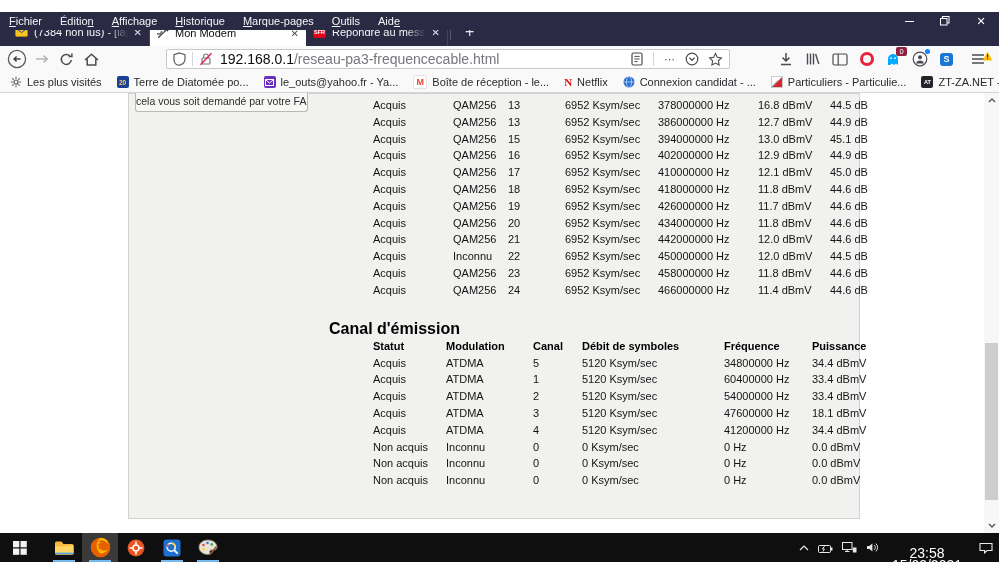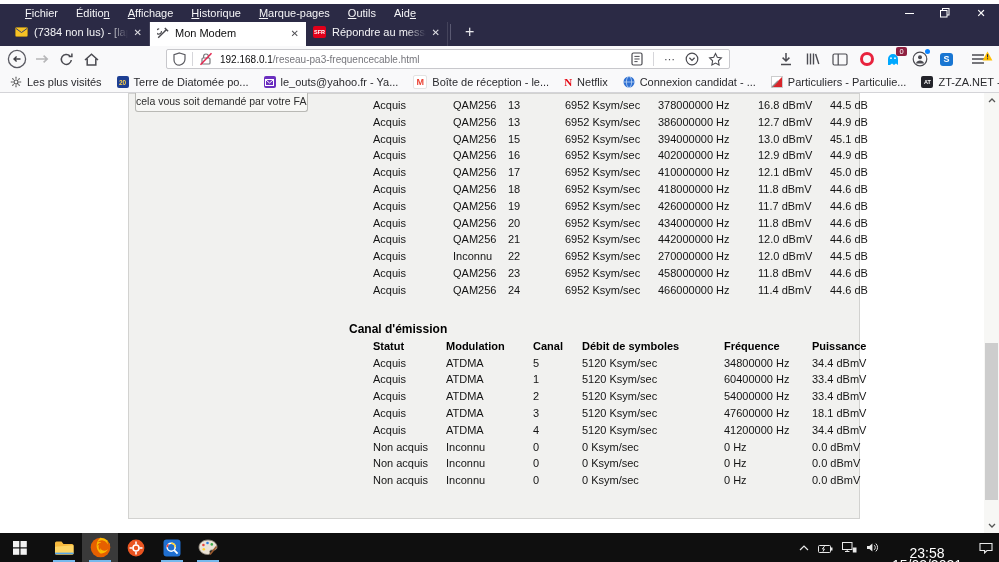--- a/index.html
+++ b/index.html
@@ -1,21 +1,21 @@
 <!DOCTYPE html>
 <html><head>
 <meta charset="utf-8">
 <style>
   html,body{margin:0;padding:0;}
   body{width:999px;height:562px;position:relative;overflow:hidden;background:#fff;
        font-family:"Liberation Sans",sans-serif;-webkit-font-smoothing:antialiased;}
 
   
-  .titlebar{position:absolute;top:4px;left:0;right:0;height:18px;background:#2b2a45;
-            display:flex;align-items:center;z-index:5;padding-left:16px;}
+  .titlebar{position:absolute;top:12px;left:0;right:0;height:18px;background:#2b2a45;
+            display:flex;align-items:center;z-index:5;}
   .menu-item{color:#f5f5f7;font-size:11px;padding:0 9px;line-height:18px;cursor:default;}
   .menu-item u{text-decoration:underline;}
   .win-controls{margin-left:auto;display:flex;height:18px;}
   .win-btn{width:36px;display:flex;align-items:center;justify-content:center;color:#fff;font-size:11px;}
   .min-glyph{display:inline-block;width:9px;height:1px;background:#fff;}
 
   
   .tabbar{position:absolute;top:18px;left:0;right:0;height:28px;background:#2b2a45;display:flex;align-items:flex-end;}
   #tabstrip{display:flex;height:28px;margin-left:8px;}
   .tab{width:142px;display:flex;align-items:center;padding:0 7px;height:28px;box-sizing:border-box;
@@ -30,21 +30,21 @@
   .newtab{color:#e8e8ec;font-size:16px;padding:0 12px;line-height:28px;}
   .tab-sep{width:1px;height:16px;background:#5a5972;margin:6px 2px;}
 
   
   .navbar{position:absolute;top:46px;left:0;right:0;height:26px;background:#f9f9fa;
           display:flex;align-items:center;padding-left:4px;box-sizing:border-box;}
   .nav-btn{width:25px;display:flex;align-items:center;justify-content:center;flex:none;}
   .urlbar{margin-left:62px;width:564px;height:20px;background:#fff;border:1px solid #c8c8cc;border-radius:2px;
           display:flex;align-items:center;padding:0 6px;box-sizing:border-box;flex:none;}
   .urlbar .sep{width:1px;height:14px;background:#d6d6da;margin:0 6px;}
-  .url-text{font-size:10px;color:#0c0c0d;white-space:nowrap;flex:1;}
+  .url-text{font-size:14px;color:#0c0c0d;white-space:nowrap;flex:1;}
   .url-text .path{color:#76767c;}
   .url-right{display:flex;align-items:center;gap:9px;margin-left:auto;}
   .dots{color:#4b4b51;font-size:11px;letter-spacing:1px;}
   .nav-right{margin-left:auto;display:flex;align-items:center;gap:12px;padding-right:14px;}
   .ext{position:relative;display:flex;align-items:center;}
   .badge{position:absolute;top:-5px;right:-7px;background:#8f2040;color:#fff;font-size:7.5px;
          min-width:9px;height:9px;line-height:9px;text-align:center;border-radius:2px;padding:0 1px;}
   .blue-dot{position:absolute;top:-2px;right:-2px;width:5px;height:5px;border-radius:50%;background:#0a84ff;}
   .opera-ring{display:inline-block;width:8px;height:8px;border:3.2px solid #e8233d;border-radius:50%;}
   .skype-s{display:inline-flex;width:13px;height:13px;border-radius:3px;background:#1976d2;color:#fff;
@@ -64,21 +64,21 @@
   .notebox{position:absolute;left:6px;top:-1px;width:171px;height:18px;background:#f7f7f5;
            border:1px solid #b9b9b5;border-top:none;border-radius:0 0 3px 3px;
            font-size:10.5px;color:#2e2e2e;text-align:center;line-height:16px;white-space:nowrap;overflow:hidden;}
   .maincol{position:absolute;left:200px;top:3px;width:528px;}
   .trow{display:grid;margin-left:44px;}
   .grid-ds{grid-template-columns:80px 55px 57px 93px 100px 72px 70px;}
   .grid-us{grid-template-columns:73px 87px 49px 142px 88px 89px;}
   .c{height:16.8px;line-height:16.8px;font-size:11px;color:#141414;white-space:nowrap;}
   .hdr .c{font-weight:bold;color:#000;}
   .usblock{position:absolute;left:200px;top:227px;width:528px;}
-  .us-title{font-size:12px;font-weight:bold;color:#000;height:16.8px;line-height:16.8px;margin-left:20px;}
+  .us-title{font-size:16px;font-weight:bold;color:#000;height:16.8px;line-height:16.8px;}
 
   
   .scrollbar{position:absolute;right:0;top:0;width:15px;height:440px;background:#f7f7f5;}
   .sb-btn{height:15px;display:flex;align-items:center;justify-content:center;}
   .sb-btn.down{position:absolute;bottom:0;left:0;right:0;}
   .sb-thumb{position:absolute;top:250px;left:1px;right:1px;height:157px;background:#cdcdcd;}
 
   
   .taskbar{position:absolute;left:0;right:0;top:533px;height:29px;background:#0f0f0f;
            display:flex;align-items:center;z-index:6;}
@@ -425,21 +425,21 @@
           <div class="c">6952 Ksym/sec</div>
           <div class="c">442000000 Hz</div>
           <div class="c">12.0 dBmV</div>
           <div class="c">44.6 dB</div>
         </div>
         <div class="trow grid-ds">
           <div class="c">Acquis</div>
           <div class="c">Inconnu</div>
           <div class="c">22</div>
           <div class="c">6952 Ksym/sec</div>
-          <div class="c">270000000 Hz</div>
+          <div class="c">450000000 Hz</div>
           <div class="c">12.0 dBmV</div>
           <div class="c">44.5 dB</div>
         </div>
         <div class="trow grid-ds">
           <div class="c">Acquis</div>
           <div class="c">QAM256</div>
           <div class="c">23</div>
           <div class="c">6952 Ksym/sec</div>
           <div class="c">458000000 Hz</div>
           <div class="c">11.8 dBmV</div>

